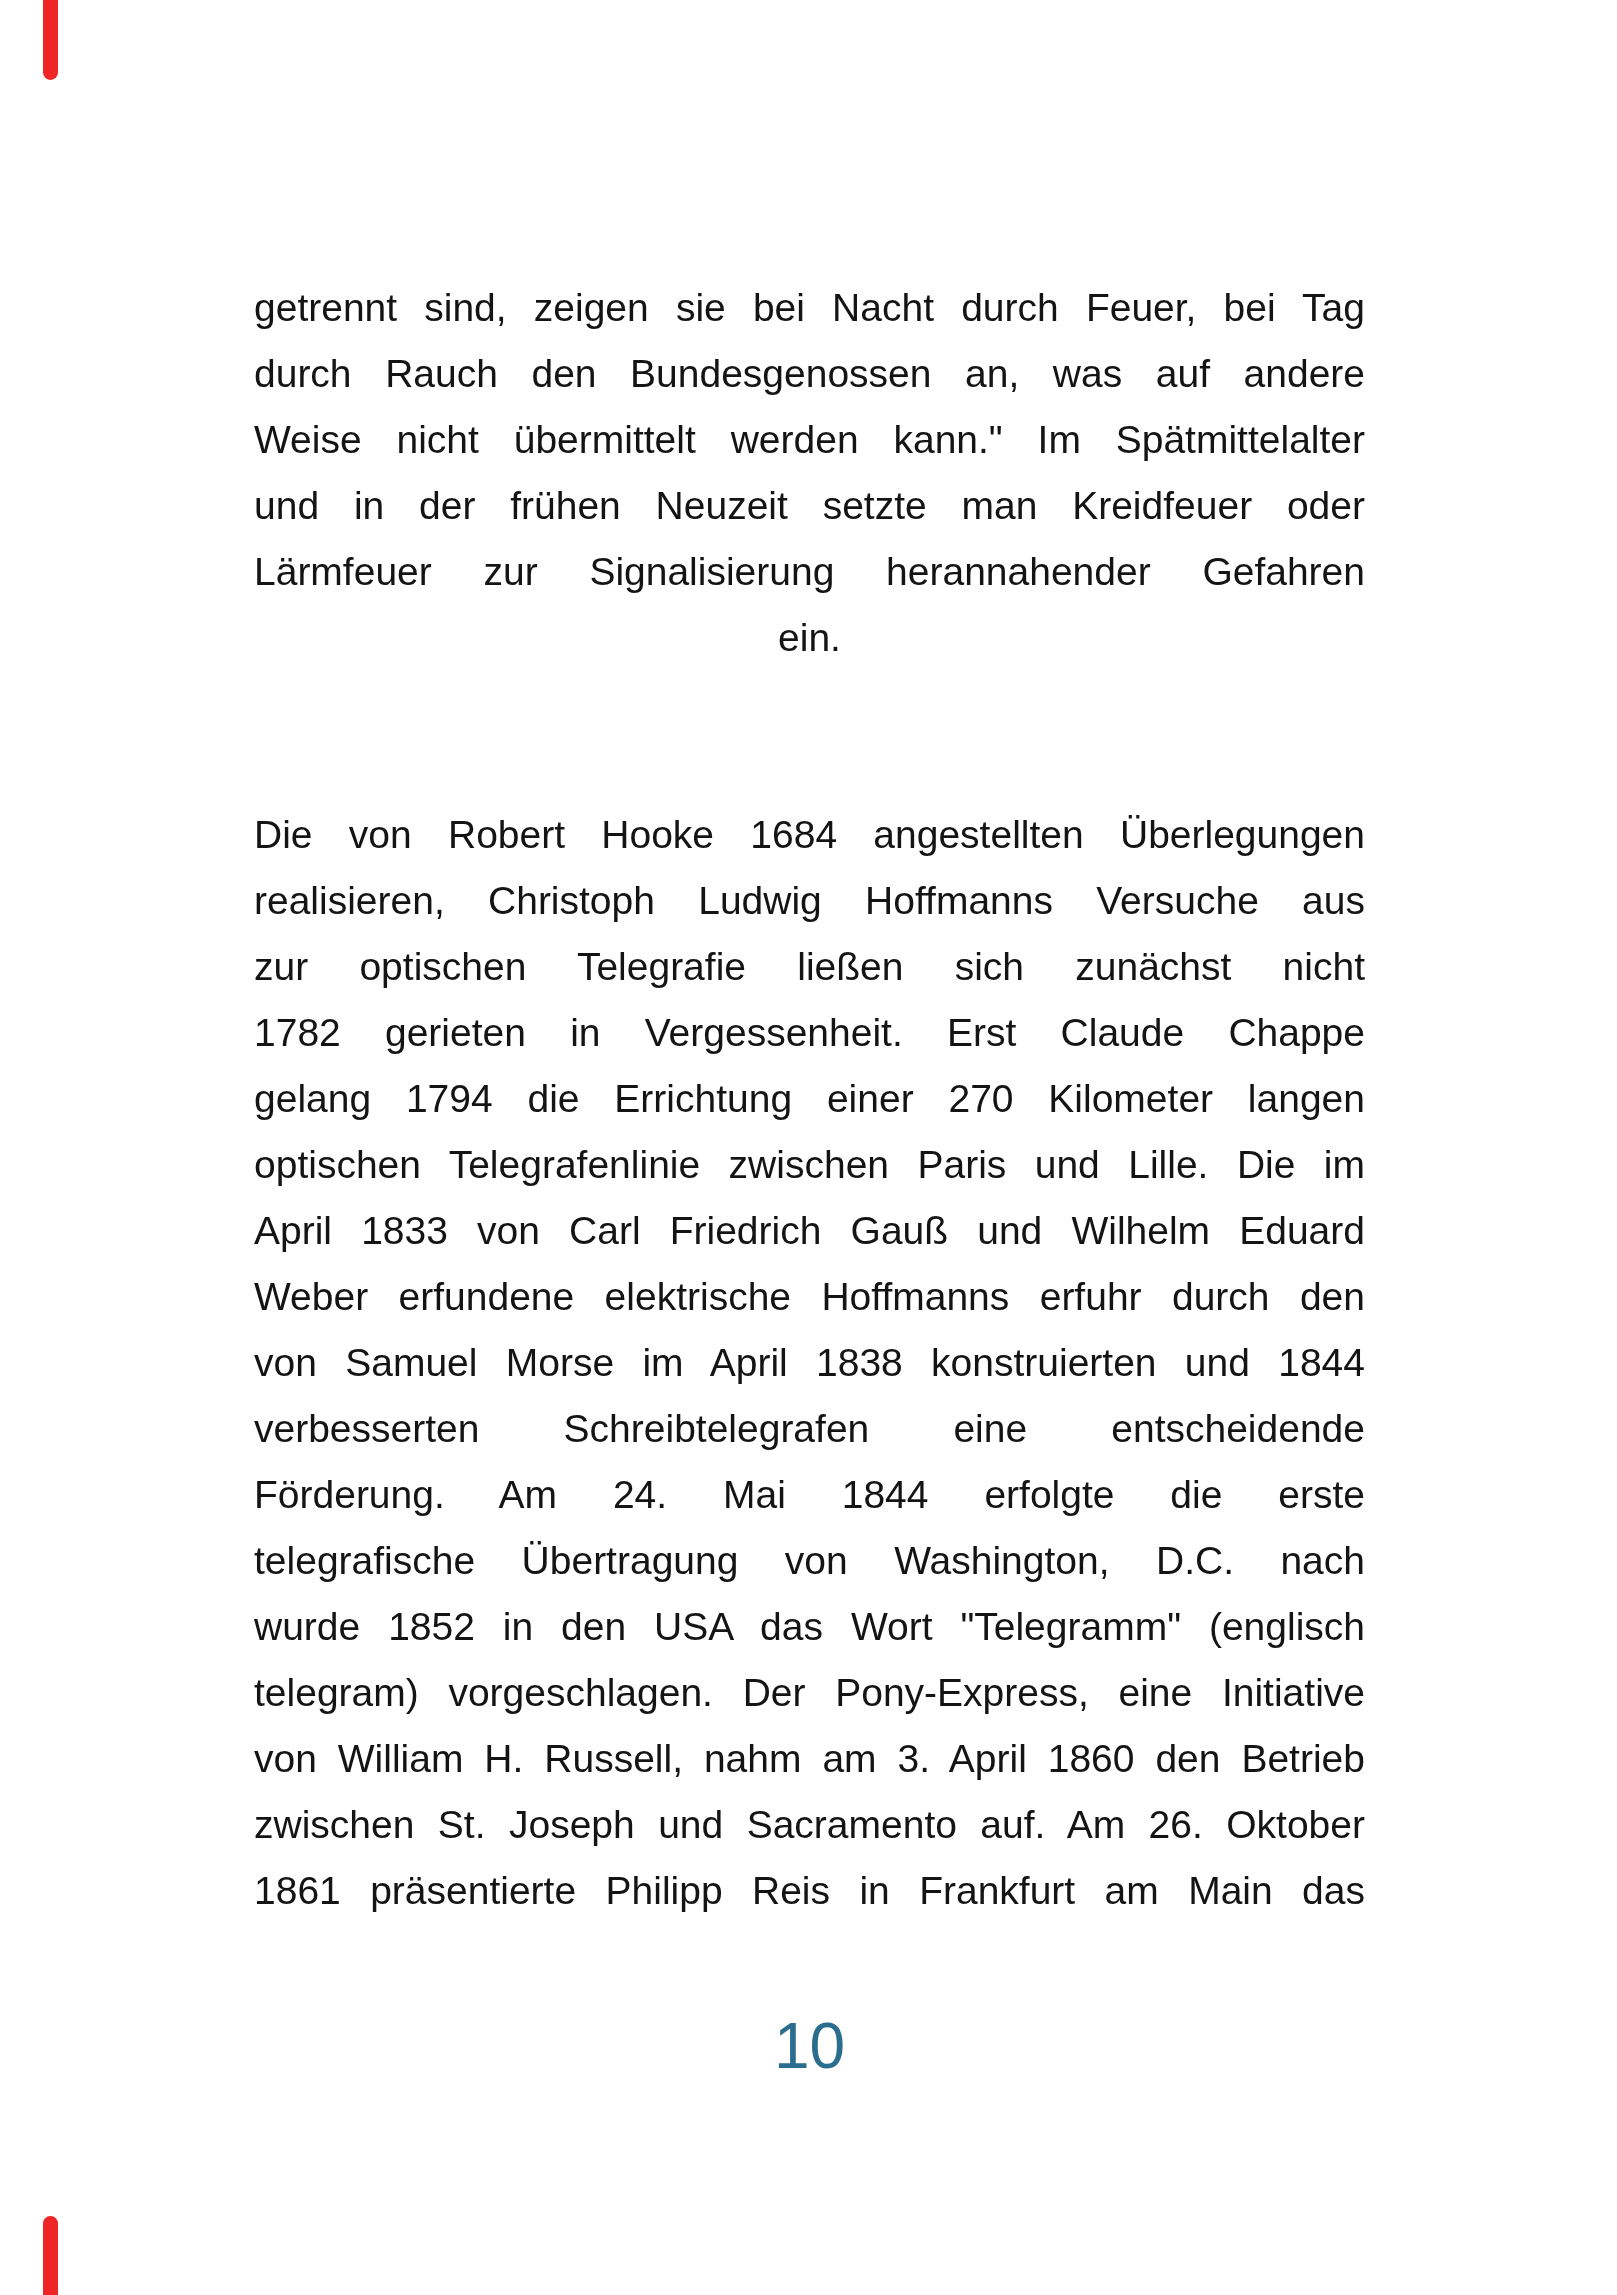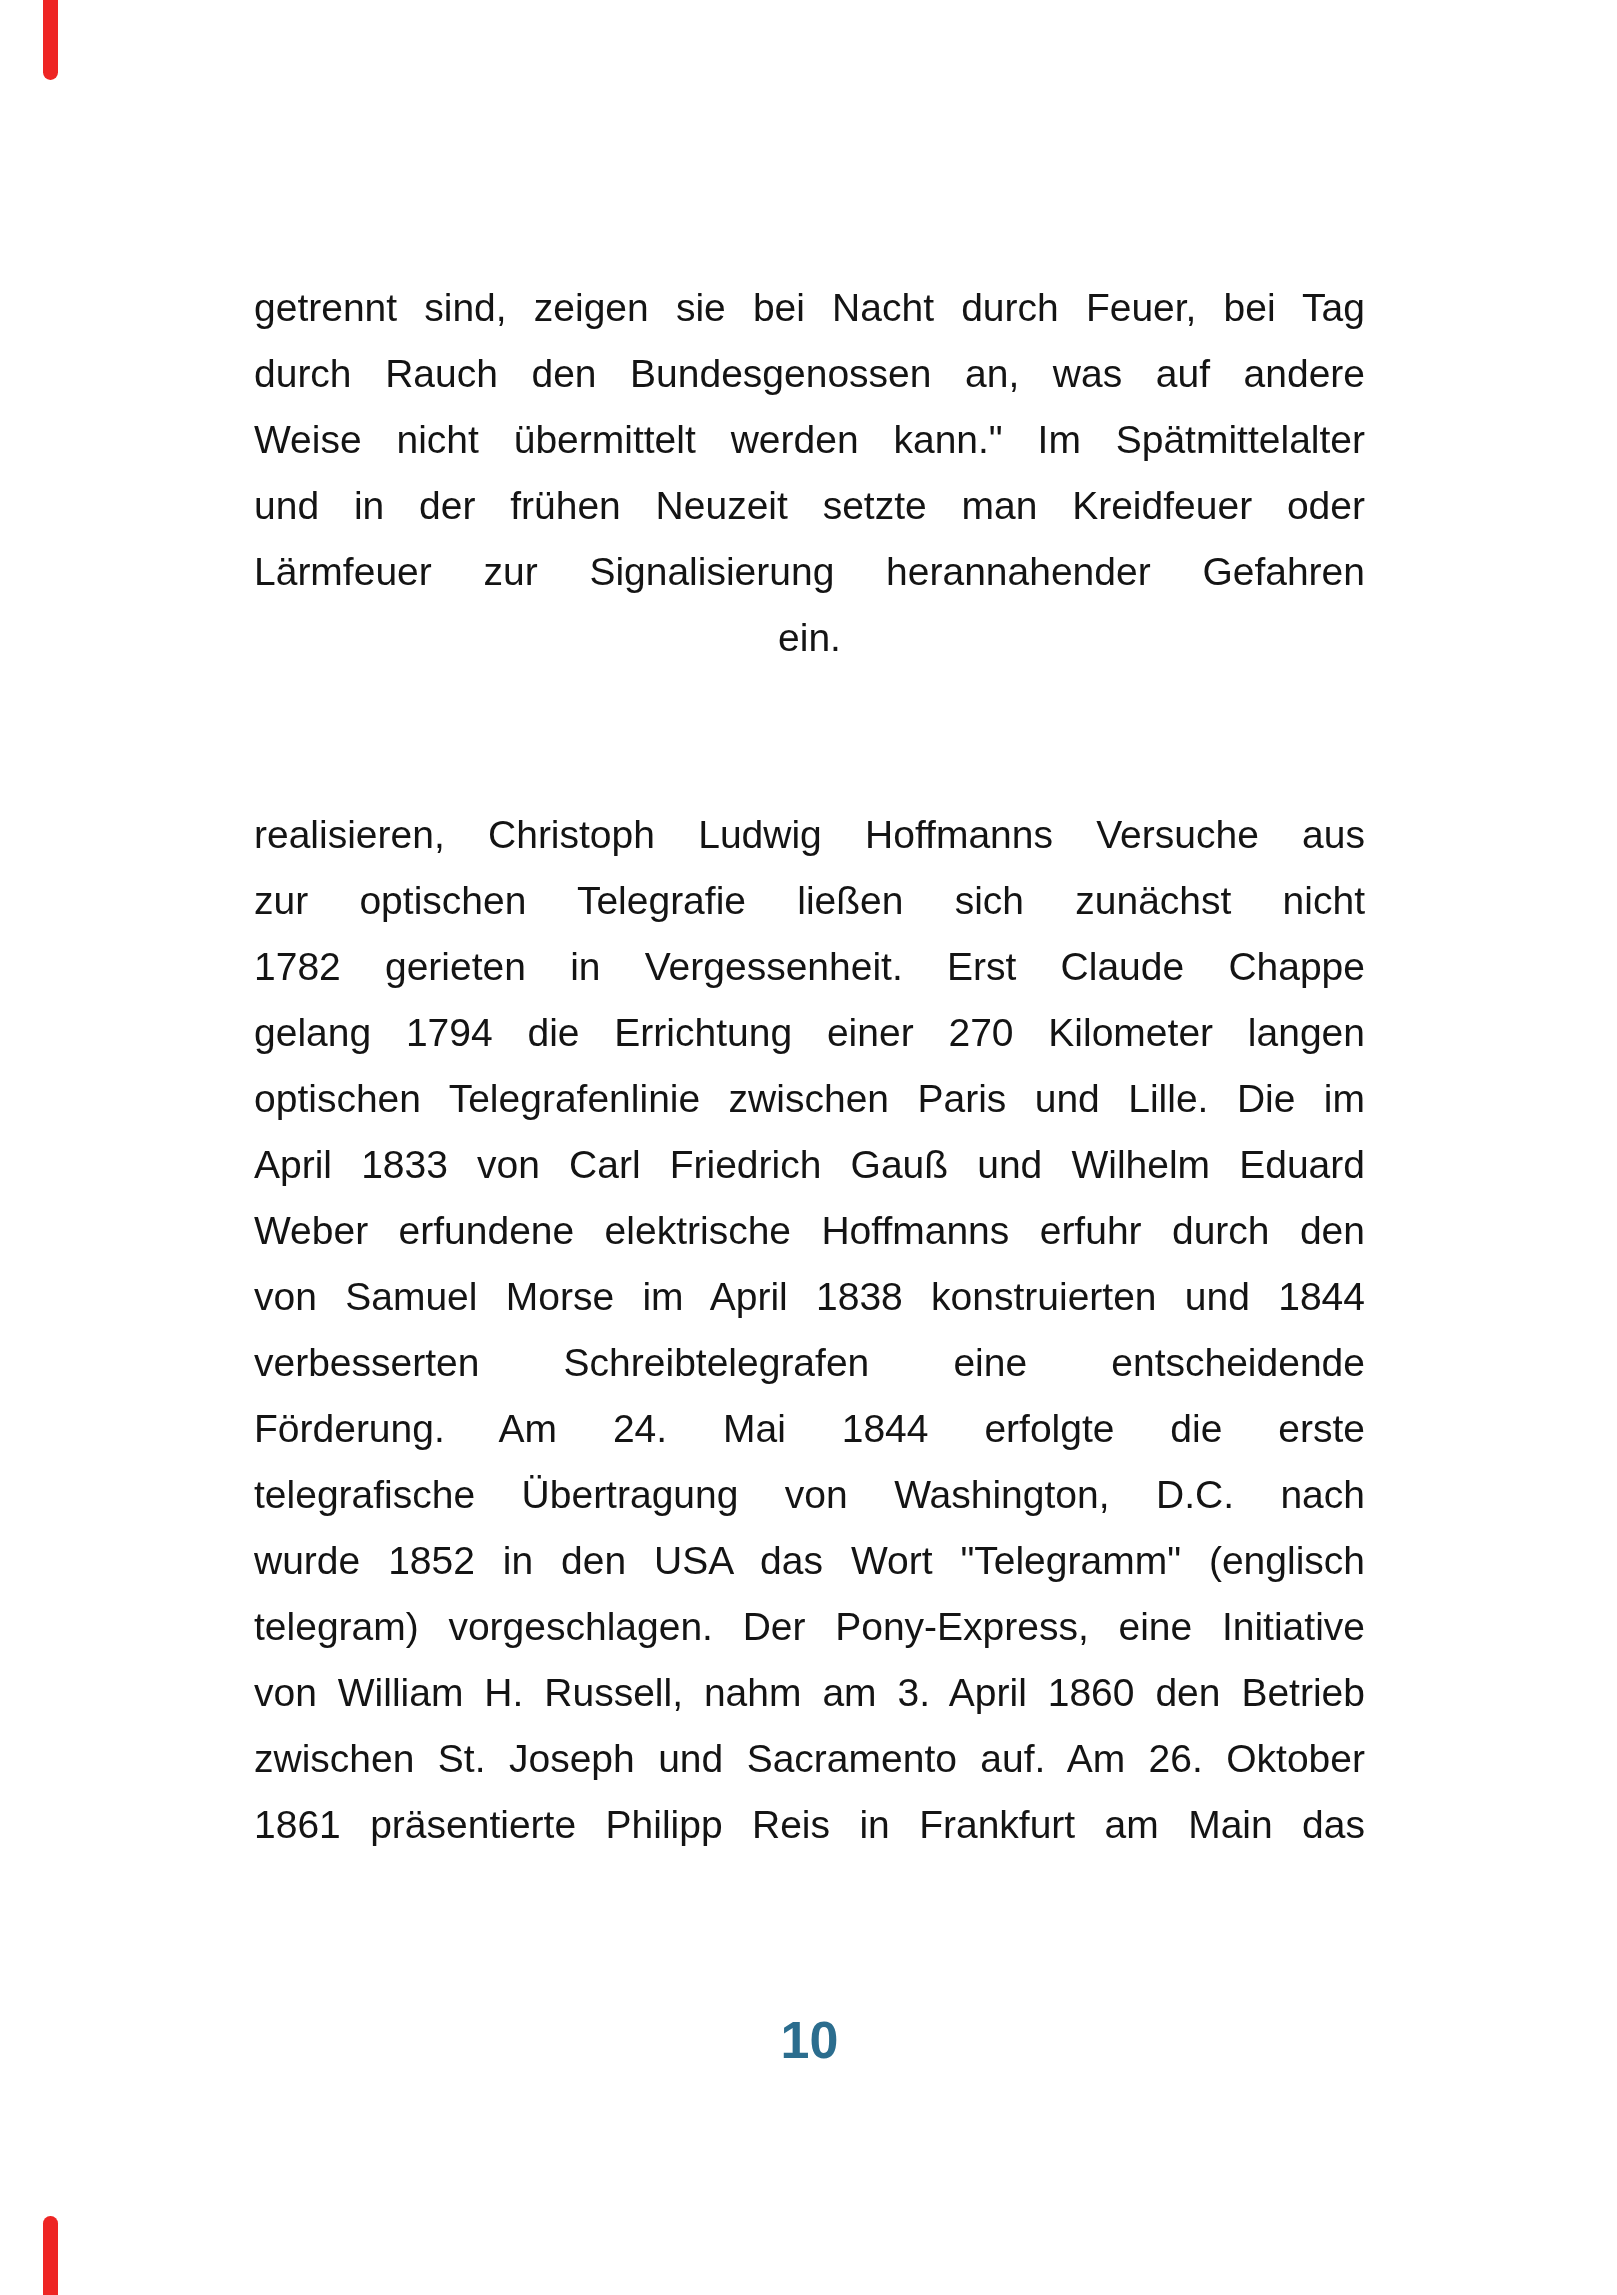--- a/index.html
+++ b/index.html
@@ -50,42 +50,43 @@
   .line.last {
     text-align: center;
   }
   .line.last::after { content: none; }
   .page-number {
     position: absolute;
     left: 254px;
     top: 2014px;
     width: 1111px;
     text-align: center;
-    font-size: 52px;
+    font-size: 64px;
     line-height: 1;
-    font-weight: 700;
+    font-weight: 400;
   }
 </style>
 </head>
 <body>
 
 <div class="page" style="background: rgb(255, 255, 255);">
 
   <div class="edge-mark top" style="background: rgb(238, 37, 36);"></div>
 
   <div class="text-block" style="color: rgb(20, 20, 20);">
       <div class="paragraph">
         <div class="line">getrennt sind, zeigen sie bei Nacht durch Feuer, bei Tag</div>
         <div class="line">durch Rauch den Bundesgenossen an, was auf andere</div>
         <div class="line">Weise nicht übermittelt werden kann." Im Spätmittelalter</div>
         <div class="line">und in der frühen Neuzeit setzte man Kreidfeuer oder</div>
         <div class="line">Lärmfeuer zur Signalisierung herannahender Gefahren</div>
         <div class="line last">ein.</div>
       </div>
       <div class="paragraph">
+        <div class="line">Die von Robert Hooke 1684 angestellten Überlegungen</div>
         <div class="line">realisieren, Christoph Ludwig Hoffmanns Versuche aus</div>
         <div class="line">zur optischen Telegrafie ließen sich zunächst nicht</div>
         <div class="line">1782 gerieten in Vergessenheit. Erst Claude Chappe</div>
         <div class="line">gelang 1794 die Errichtung einer 270 Kilometer langen</div>
         <div class="line">optischen Telegrafenlinie zwischen Paris und Lille. Die im</div>
         <div class="line">April 1833 von Carl Friedrich Gauß und Wilhelm Eduard</div>
         <div class="line">Weber erfundene elektrische Hoffmanns erfuhr durch den</div>
         <div class="line">von Samuel Morse im April 1838 konstruierten und 1844</div>
         <div class="line">verbesserten Schreibtelegrafen eine entscheidende</div>
         <div class="line">Förderung. Am 24. Mai 1844 erfolgte die erste</div>

